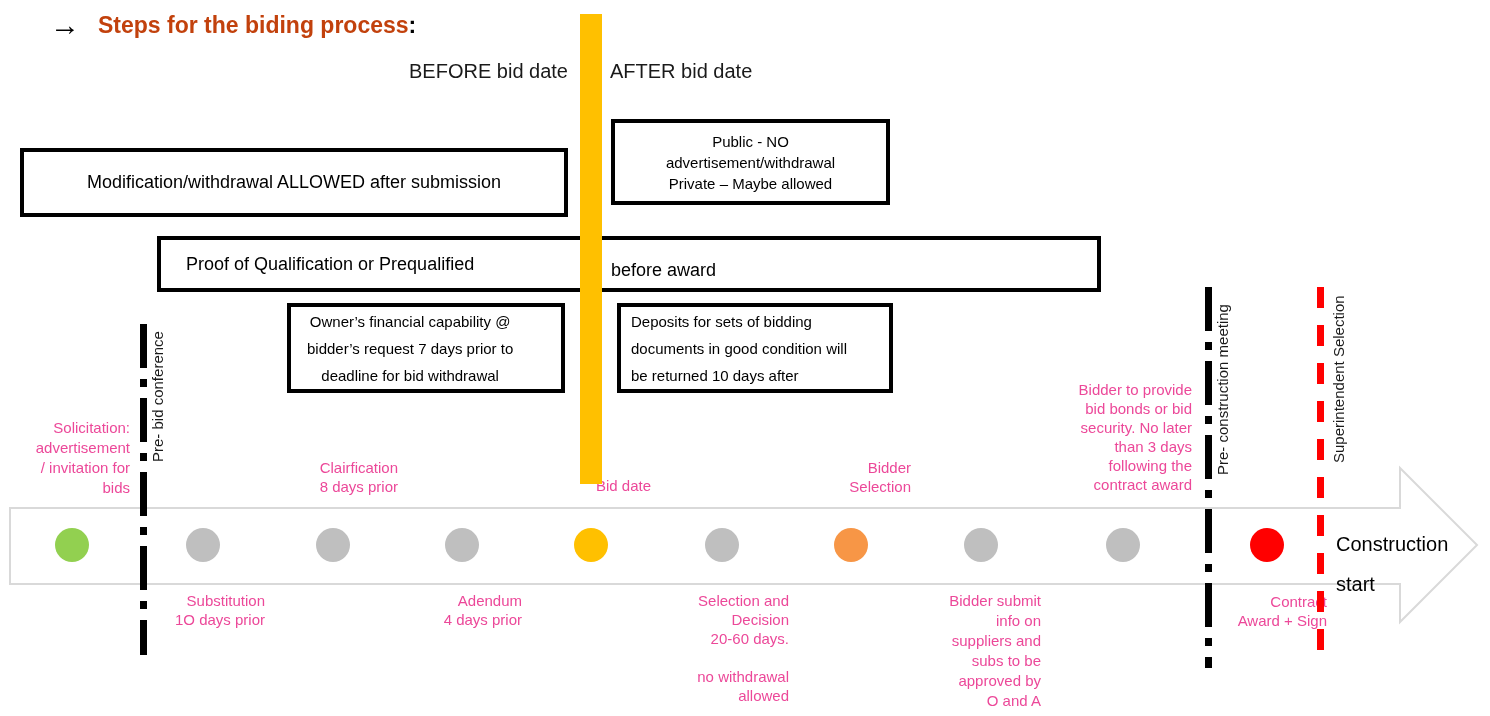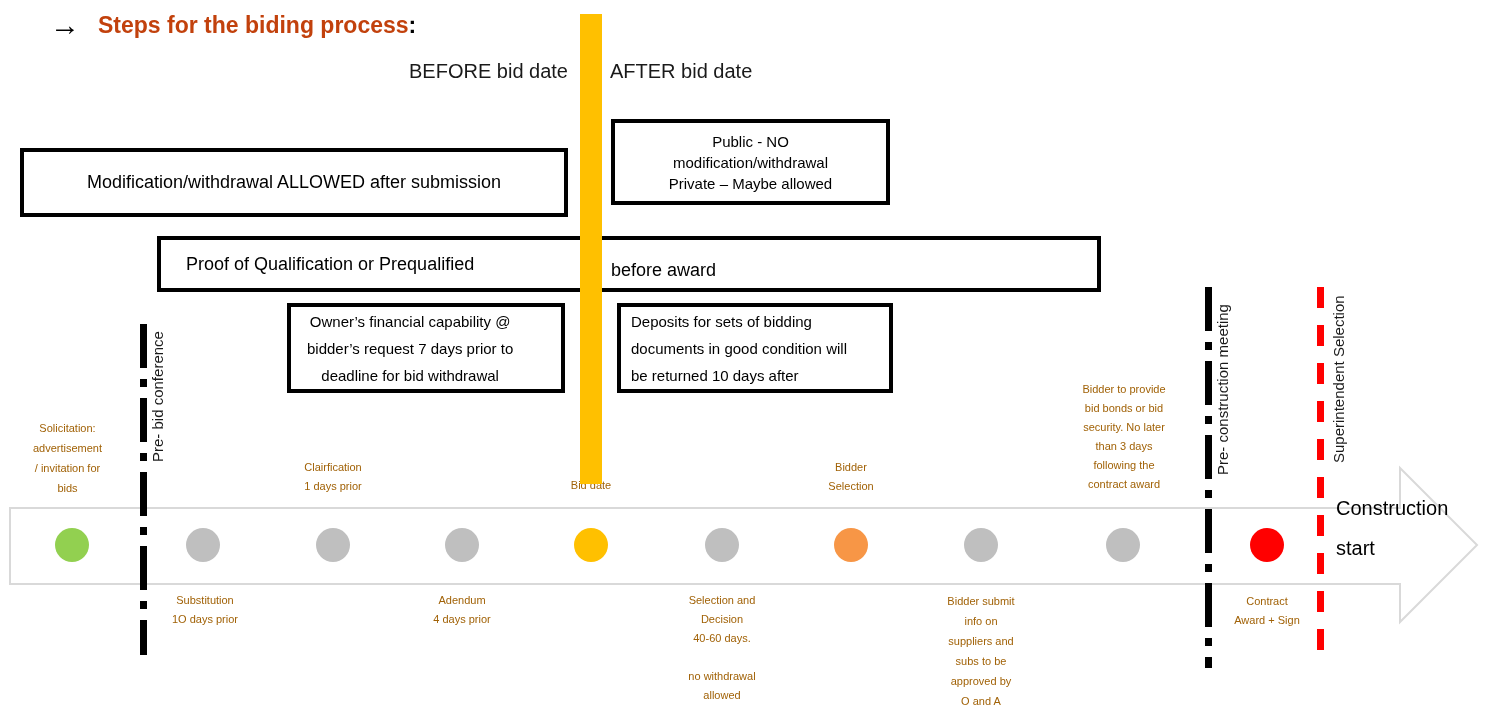--- a/index.html
+++ b/index.html
@@ -39,33 +39,33 @@
 
   .vtext { writing-mode:vertical-rl; transform:rotate(180deg); font-size:15px; color:#1a1a1a; z-index:3; white-space:nowrap; }
   #vtext-prebid { left:149px; top:322px; height:140px; }
   #vtext-preconstruction { left:1214px; top:285px; height:190px; }
   #vtext-superintendent { left:1330px; top:285px; height:178px; }
 
   #band-svg { left:0; top:0; width:1490px; height:716px; z-index:1; }
 
   .dot { width:34px; height:34px; border-radius:50%; top:528px; z-index:5; }
 
-  .mlabel { font-size:11px; line-height:19px; text-align:center; white-space:pre-line; color:#a16207; z-index:2; }
+  .mlabel { font-size:15px; line-height:19px; text-align:right; white-space:pre-line; color:#ec4899; z-index:2; }
   #lbl-solicitation { left:5px; top:418px; width:125px; line-height:20px; }
   #lbl-clairfication { left:268px; top:458px; width:130px; }
   #lbl-biddate { left:531px; top:476px; width:120px; z-index:2; }
   #lbl-bidder-selection { left:791px; top:458px; width:120px; }
   #lbl-bidbonds { left:1056px; top:380px; width:136px; }
   #lbl-substitution { left:145px; top:591px; width:120px; }
   #lbl-adendum { left:402px; top:591px; width:120px; }
   #lbl-selection { left:655px; top:591px; width:134px; }
   #lbl-bidder-submit { left:921px; top:591px; width:120px; line-height:20px; }
   #lbl-contract { left:1207px; top:592px; width:120px; }
 
-  #lbl-construction { left:1336px; top:488px; font-size:20px; line-height:40px; white-space:pre-line; z-index:2; }
+  #lbl-construction { left:1336px; top:524px; font-size:20px; line-height:40px; white-space:pre-line; z-index:2; }
 </style>
 </head>
 <body>
 
 <div id="stage">
 
   <div class="abs title-row">
     <span class="title-arrow">→</span>
     <span><span class="title-text">Steps for the biding process</span><span class="title-colon">:</span></span>
   </div>
@@ -75,21 +75,21 @@
 
   <svg id="band-svg" class="abs" viewBox="0 0 1490 716">
     <path d="M10 508 H1400 V468 L1477 545 L1400 622 V584 H10 Z" fill="#ffffff" stroke="#d9d9d9" stroke-width="2"></path>
   </svg>
 
   <div id="box-modification" class="abs callout">
     <span>Modification/withdrawal ALLOWED after submission</span>
   </div>
 
   <div id="box-public" class="abs callout plabel">Public - NO
-modification/withdrawal
+advertisement/withdrawal
 Private – Maybe allowed</div>
 
   <div id="box-proof" class="abs callout">
     <span class="left-part">Proof of Qualification or Prequalified</span>
     <span class="right-part">before award</span>
   </div>
 
   <div id="box-owner" class="abs callout plabel">Owner’s financial capability @
 bidder’s request 7 days prior to
 deadline for bid withdrawal</div>
@@ -120,27 +120,27 @@
   <div class="abs dot" style="left: 1106px; background: rgb(191, 191, 191);"></div>
   <div class="abs dot" style="left: 1250px; background: rgb(255, 0, 0);"></div>
 
   <div id="lbl-solicitation" class="abs mlabel">Solicitation:
 advertisement
 / invitation for
 bids</div>
   <div id="lbl-substitution" class="abs mlabel">Substitution
 1O days prior</div>
   <div id="lbl-clairfication" class="abs mlabel">Clairfication
-1 days prior</div>
+8 days prior</div>
   <div id="lbl-adendum" class="abs mlabel">Adendum
 4 days prior</div>
   <div id="lbl-biddate" class="abs mlabel">Bid date</div>
   <div id="lbl-selection" class="abs mlabel">Selection and
 Decision
-40-60 days.
+20-60 days.
 
 no withdrawal
 allowed</div>
   <div id="lbl-bidder-selection" class="abs mlabel">Bidder
 Selection</div>
   <div id="lbl-bidder-submit" class="abs mlabel">Bidder submit
 info on
 suppliers and
 subs  to be
 approved by

